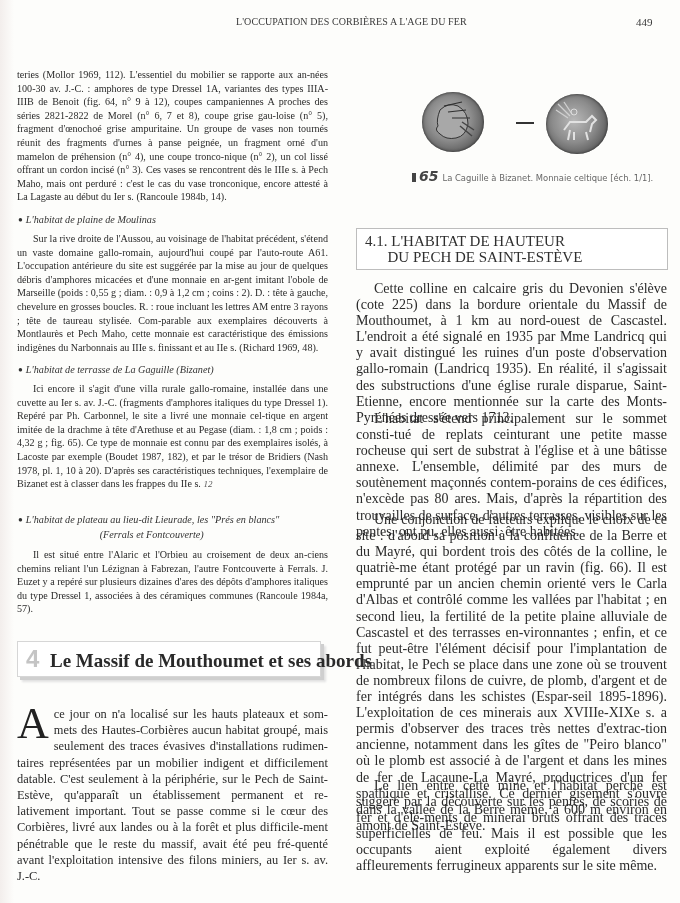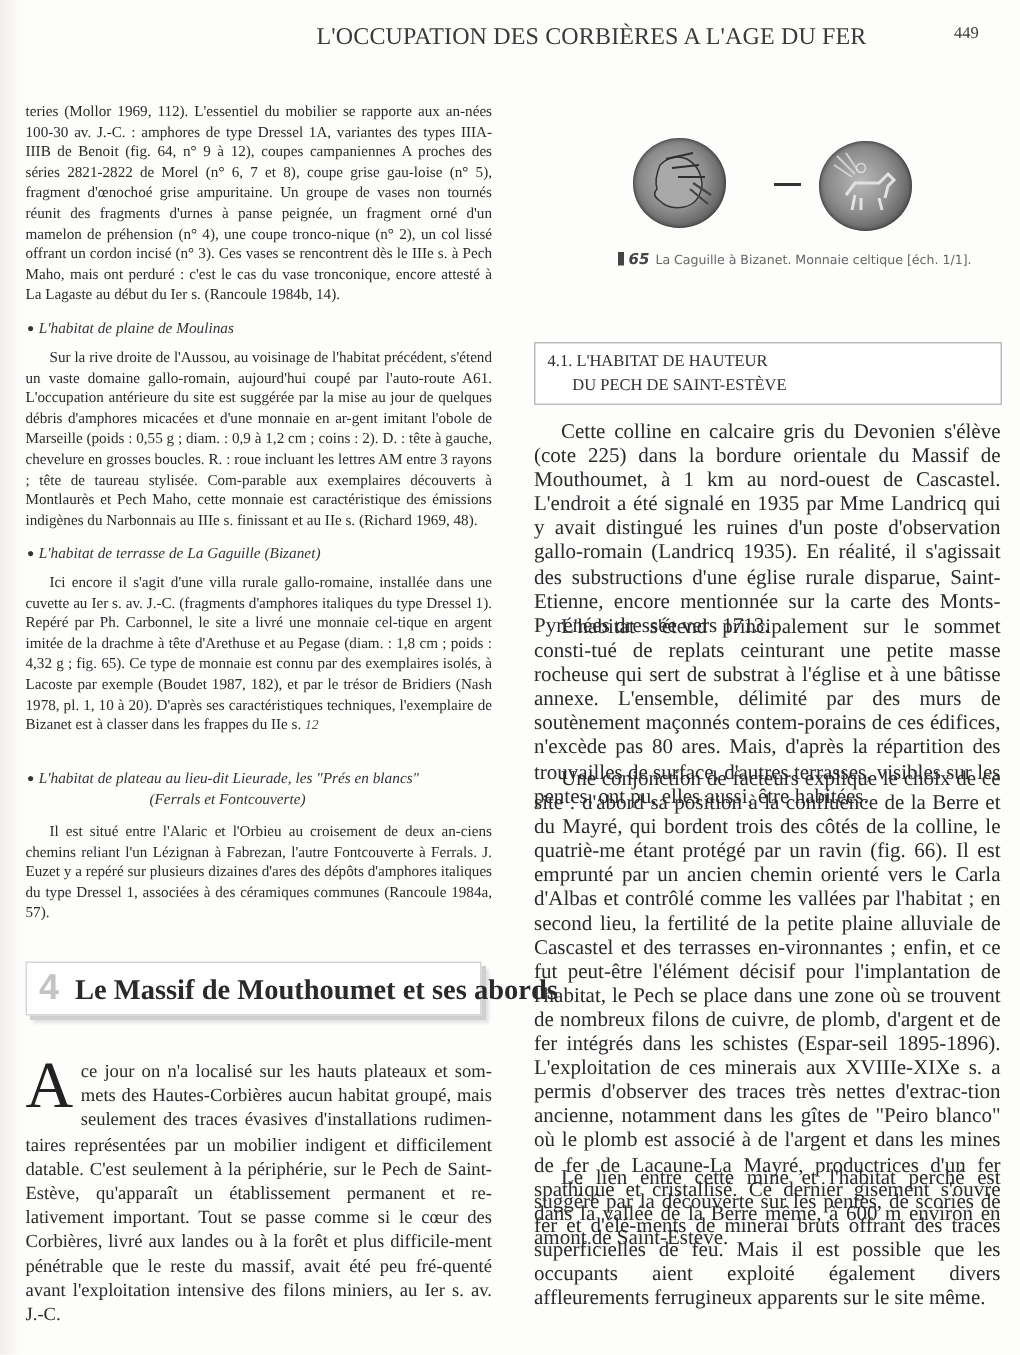--- a/index.html
+++ b/index.html
@@ -11,22 +11,22 @@
     position: relative;
   }
   .page-shade-left {
     position: absolute; left: 0; top: 0; width: 14px; height: 903px;
     background: linear-gradient(to right, #f3eeec, #fdfdfb);
   }
   .running-head {
     position: absolute; top: 16px; left: 0; width: 680px; height: 14px;
   }
   .running-title {
-    position: absolute; left: 211px; top: 0;
-    font-size: 16px; letter-spacing: 0.1px; color: #3a3a3a;
+    position: absolute; left: 236px; top: 0;
+    font-size: 10px; letter-spacing: 0.1px; color: #3a3a3a;
   }
   .page-number {
     position: absolute; left: 636px; top: 0;
     font-size: 11px; color: #3a3a3a;
   }
   .col {
     position: absolute; top: 0;
   }
   .col-left { left: 17px; width: 311px; }
   .col-right { left: 356px; width: 311px; }
@@ -94,28 +94,28 @@
     position: absolute; left: 160px; top: 62px; width: 18px; height: 2px; background: #333;
   }
   .caption {
     position: absolute; left: 56px; top: 108px; white-space: nowrap;
     font-family: "DejaVu Sans", sans-serif; font-size: 8.4px; color: #666;
   }
   .caption .fig-marker {
     display: inline-block; width: 4px; height: 9px; background: #444;
     vertical-align: -1px; margin-right: 3px;
   }
-  .caption .fig-num { font-weight: bold; color: #444; font-size: 10px; margin-right: 4px; font-style: italic; }
+  .caption .fig-num { font-weight: bold; color: #444; font-size: 14px; margin-right: 4px; font-style: italic; }
 
   .section-box {
     position: absolute; left: 356px; top: 228px; width: 310px; height: 40px;
     border: 1px solid #bdbdbd; background: #fff;
   }
   .section-title {
-    position: absolute; left: 8px; top: 4px; font-size: 11px; line-height: 16px;
+    position: absolute; left: 8px; top: 4px; font-size: 15px; line-height: 16px;
     color: #2f2f2f; white-space: pre;
   }
 
   #rc-block1 { position: absolute; top: 281px; }
   #rc-block2 { position: absolute; top: 411px; }
   #rc-block3 { position: absolute; top: 512px; }
   #rc-block4 { position: absolute; top: 778px; }
   .col-right .p-big { font-size: 14px; line-height: 16.1px; }
   .p-big.indent { text-indent: 18px; }
 </style>

